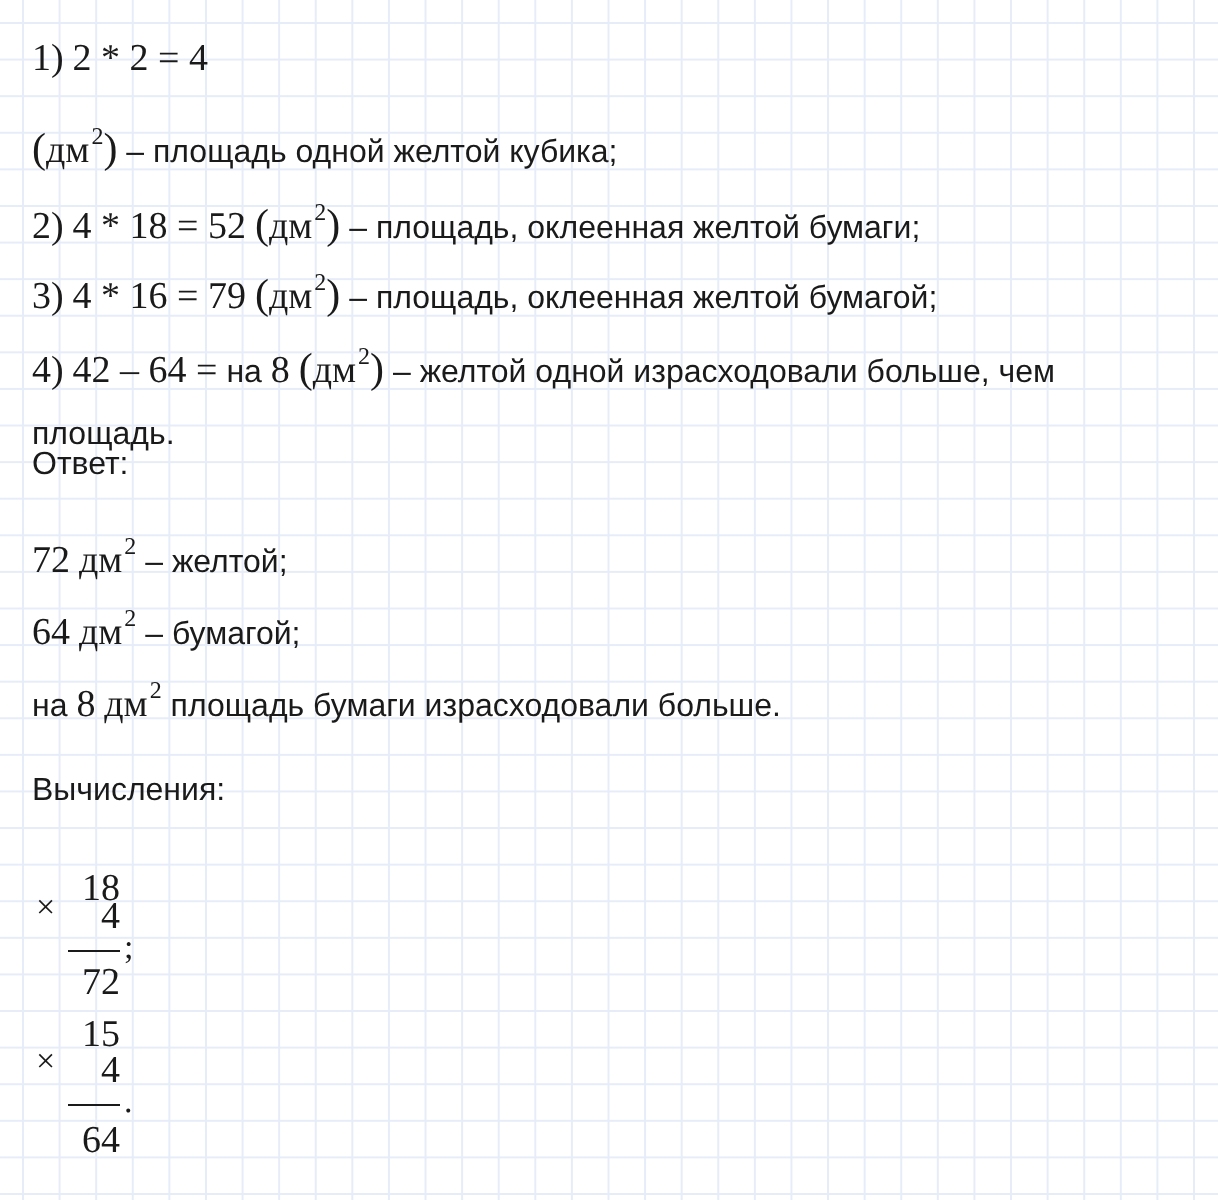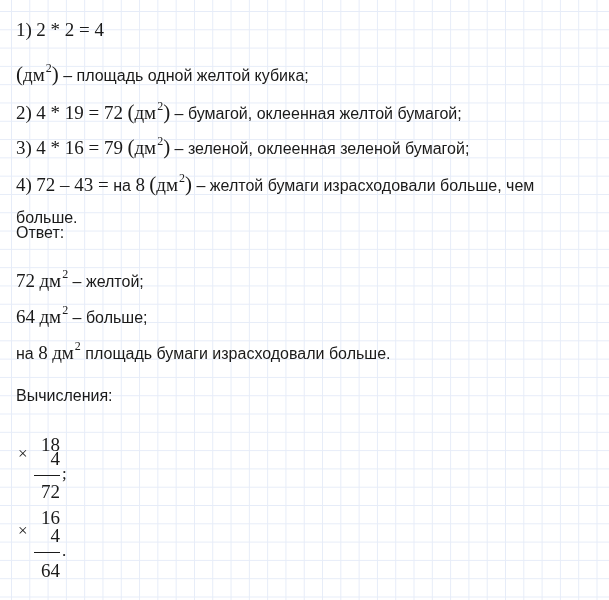--- a/index.html
+++ b/index.html
@@ -32,58 +32,58 @@
   <span class="m">2 * 2 = 4</span>
 </div>
 
 <div class="line" style="top:62px">
   <span class="paren">(</span><span class="m">дм</span><span class="sup">2</span><span class="paren">)</span>
   <span>– площадь одной желтой кубика;</span>
 </div>
 
 <div class="line" style="top:100px">
   <span class="m">2)</span>
-  <span class="m">4 * 19 = 72</span>
+  <span class="m">4 * 18 = 52</span>
   <span class="paren">(</span><span class="m">дм</span><span class="sup">2</span><span class="paren">)</span>
-  <span>– бумагой, оклеенная желтой бумагой;</span>
+  <span>– площадь, оклеенная желтой бумаги;</span>
 </div>
 
 <div class="line" style="top:135px">
   <span class="m">3)</span>
   <span class="m">4 * 16 = 79</span>
   <span class="paren">(</span><span class="m">дм</span><span class="sup">2</span><span class="paren">)</span>
-  <span>– зеленой, оклеенная зеленой бумагой;</span>
+  <span>– площадь, оклеенная желтой бумагой;</span>
 </div>
 
 <div class="line" style="top:172px">
   <span class="m">4)</span>
-  <span class="m">72 – 43 =</span>
+  <span class="m">42 – 64 =</span>
   <span>на</span>
   <span class="m">8</span>
   <span class="paren">(</span><span class="m">дм</span><span class="sup">2</span><span class="paren">)</span>
-  <span>– желтой бумаги израсходовали больше, чем</span>
+  <span>– желтой одной израсходовали больше, чем</span>
 </div>
 <div class="line" style="top:209px">
-  <span>больше.</span>
+  <span>площадь.</span>
 </div>
 
 <div class="line" style="top:224px">
   <span>Ответ:</span>
 </div>
 
 <div class="line" style="top:270px">
   <span class="m">72</span>
   <span class="m">дм</span><span class="sup">2</span>
   <span>– желтой;</span>
 </div>
 
 <div class="line" style="top:306px">
   <span class="m">64</span>
   <span class="m">дм</span><span class="sup">2</span>
-  <span>– больше;</span>
+  <span>– бумагой;</span>
 </div>
 
 <div class="line" style="top:342px">
   <span>на</span>
   <span class="m">8</span>
   <span class="m">дм</span><span class="sup">2</span>
   <span>площадь бумаги израсходовали больше.</span>
 </div>
 
 <div class="line" style="top:387px">
@@ -94,18 +94,18 @@
   <span class="x">×</span>
   <span class="n" style="top:4px">18</span>
   <span class="n" style="top:18px">4</span>
   <span class="bar" style="top:45px"></span>
   <span class="p" style="top:34px">;</span>
   <span class="n" style="top:51px">72</span>
 </div>
 
 <div class="calc" style="top:507px">
   <span class="x">×</span>
-  <span class="n" style="top:0">16</span>
+  <span class="n" style="top:0">15</span>
   <span class="n" style="top:18px">4</span>
   <span class="bar" style="top:45px"></span>
   <span class="p" style="top:34px">.</span>
   <span class="n" style="top:53px">64</span>
 </div>
 
 </body></html>

